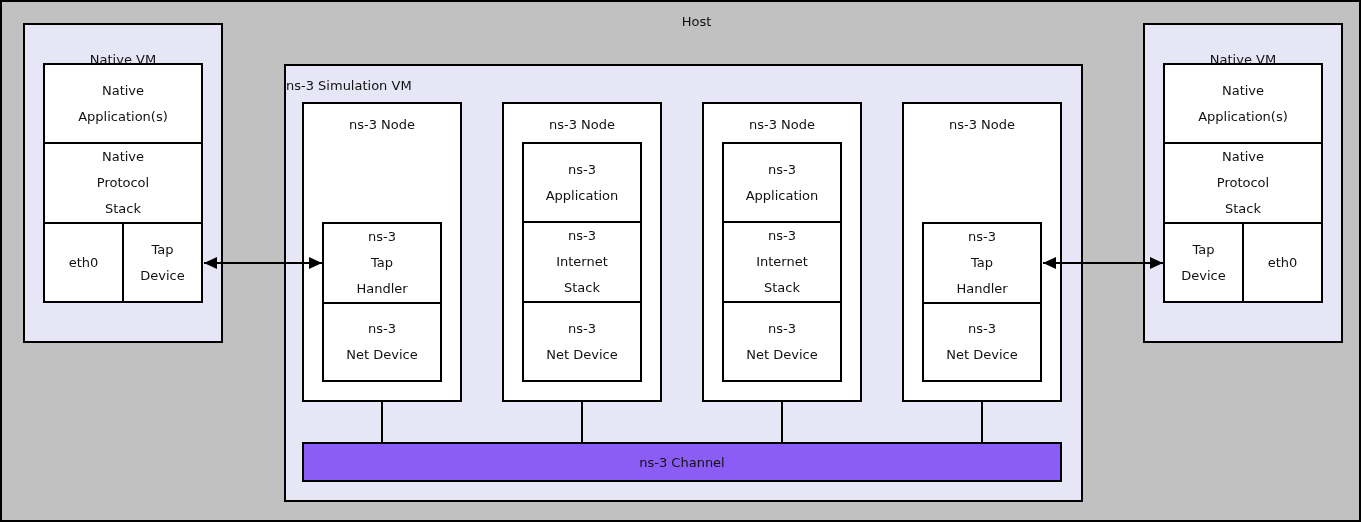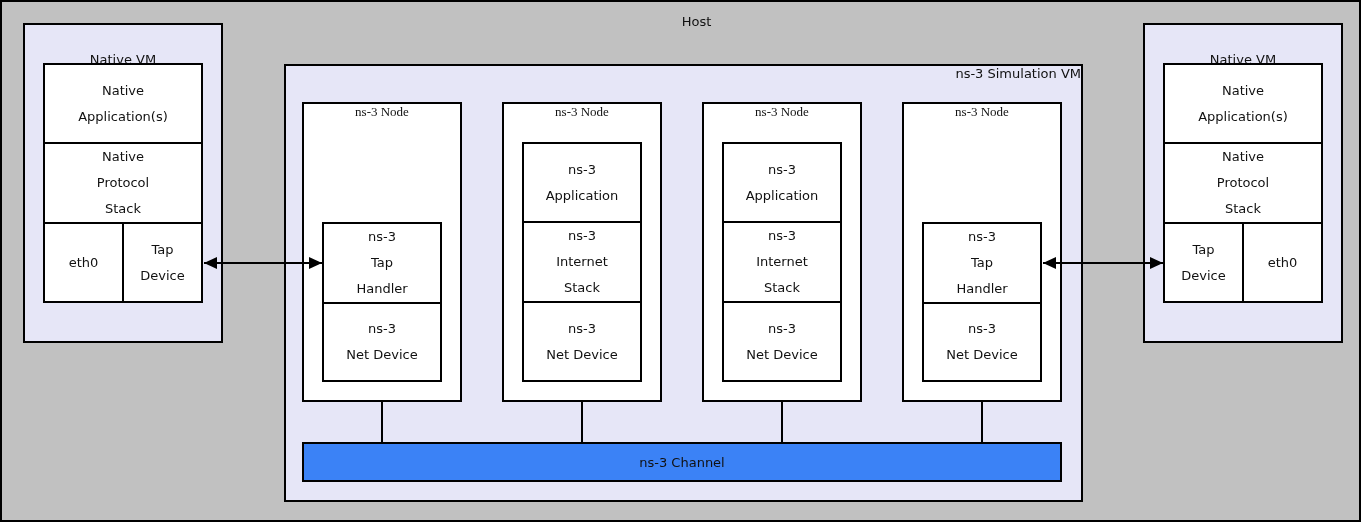--- a/index.html
+++ b/index.html
@@ -27,21 +27,22 @@
     border: 2px solid #000;
   }
   .vm-title {
     width: 100%;
     text-align: center;
     padding-top: 11px;
     margin-top: 16px;
   }
   .simvm-title {
     width: 100%;
-    text-align: right;
+    text-align: left;
+    padding-top: 12px;
   }
   .stack {
     position: absolute;
     background: #fff;
     border: 2px solid #000;
     display: flex;
     flex-direction: column;
   }
   .cell {
     flex: 1;
@@ -64,27 +65,27 @@
   .node {
     position: absolute;
     width: 160px;
     height: 300px;
     background: #fff;
     border: 2px solid #000;
   }
   .node-title {
     width: 100%;
     text-align: center;
-    font-family: Liberation Serif, serif;
+    padding-top: 13px;
   }
   .channel {
     position: absolute;
     left: 300px; top: 440px;
     width: 760px; height: 40px;
-    background: #3b82f6;
+    background: #8b5cf6;
     border: 2px solid #000;
     display: flex;
     align-items: center;
     justify-content: center;
     text-align: right;
   }
   .connector {
     position: absolute;
     width: 2px;
     height: 42px;

